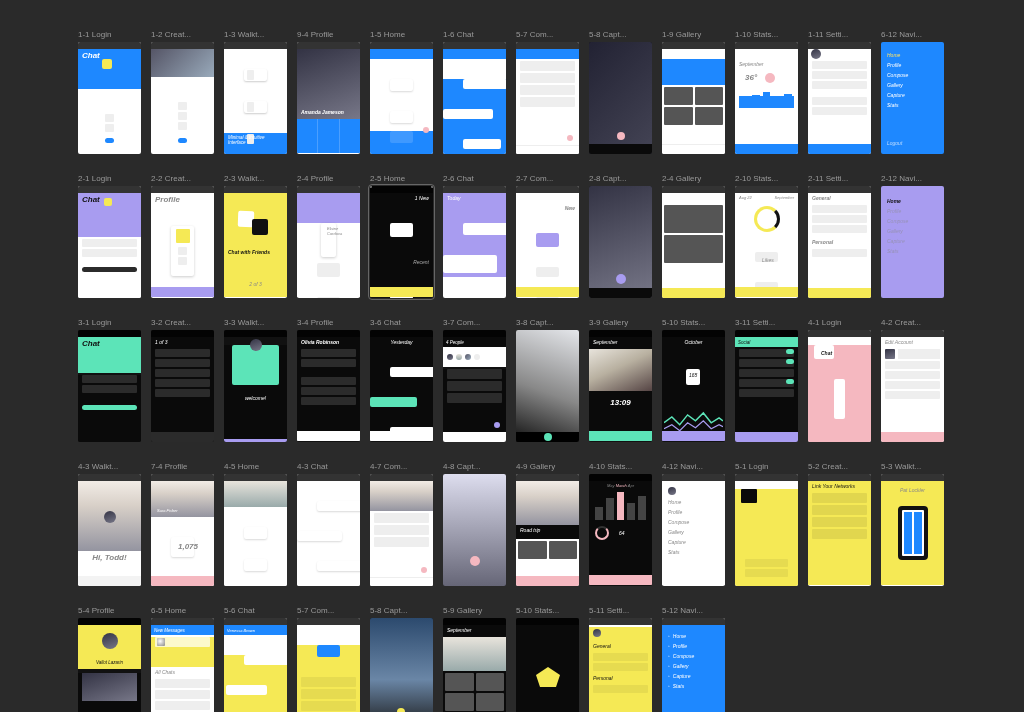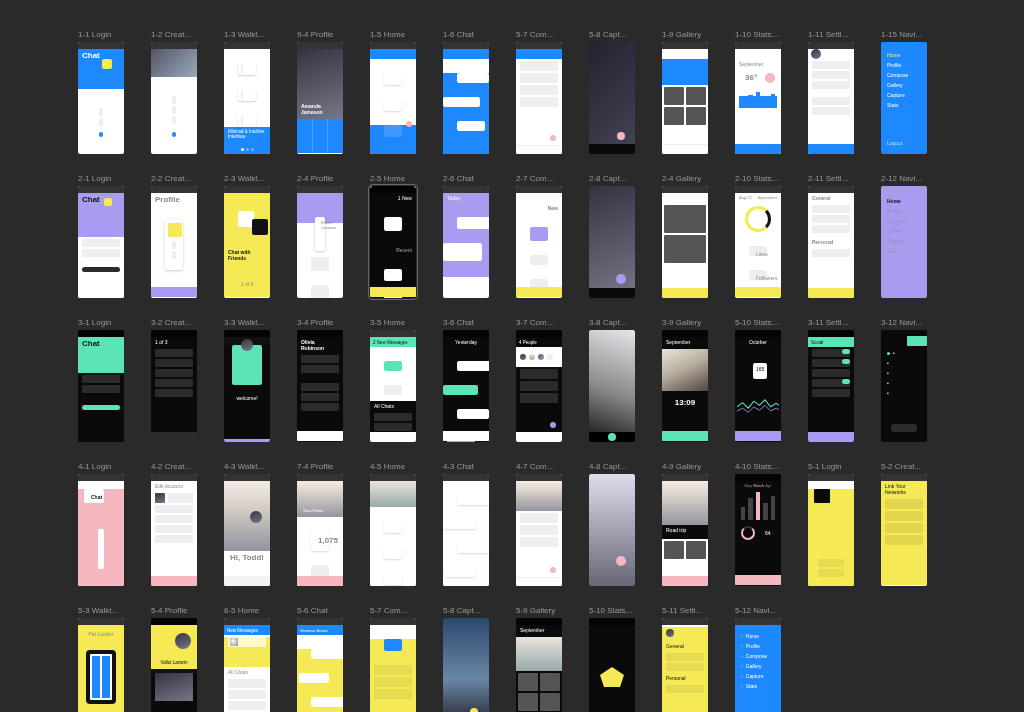--- a/index.html
+++ b/index.html
@@ -22,36 +22,37 @@
   .artboard-wrap { display: flex; flex-direction: column; }
   .label {
     color: #999;
     font-size: 8px;
     white-space: nowrap;
     overflow: hidden;
     text-overflow: ellipsis;
     margin-bottom: 3px;
   }
   .screen {
-    width: 46px;
+    width: 63px;
     height: 112px;
     background: #fff;
     position: relative;
     overflow: hidden;
     border-radius: 2px;
+    font-style: italic;
   }
   .screen.dark { background: #111; }
   .screen.selected { outline: 1px solid #666; outline-offset: 1px; }
 
   
   .topbar { height: 7px; background: rgba(0,0,0,0.8); }
   .hdr { height: 10px; display:flex; align-items:center; padding:0 3px; font-size:5px; }
   .hero { height: 40px; }
   .row { height: 8px; margin: 2px 4px; border-radius: 1px; }
-  .card { margin: 14px; border-radius: 2px; padding: 3px; }
+  .card { margin: 20px; border-radius: 2px; padding: 3px; }
   .nav { position:absolute; bottom:0; left:0; right:0; height:10px; display:flex; }
   .nav > div { flex:1; }
   .txt { font-size: 5px; padding: 2px 4px; }
   .big { font-size: 8px; font-weight:bold; padding: 2px 4px; }
   .dot { width:6px; height:6px; border-radius:50%; position:absolute; }
   .pill { height:5px; border-radius:3px; margin:2px 4px; }
   .grid2 { display:grid; grid-template-columns:1fr 1fr; gap:2px; padding:2px; }
   .grid2 > div { height:18px; background:#555; border-radius:1px; }
   .sq { height:10px; width:10px; border-radius:1px; }
 
@@ -270,21 +271,21 @@
           <div class="row c-lgray"></div>
           <div class="row c-lgray"></div>
       <div style="height:4px"></div>
       <div class="row c-lgray"></div>
           <div class="row c-lgray"></div>
       <div class="nav c-blue"></div>
     </div>
       </div>
     </div>
     <div class="artboard-wrap">
-      <div class="label">1-15 Navi...</div>
+      <div class="label">6-12 Navi...</div>
       <div class="screen">
         <div class="c-blue t-white" style="height:112px;padding:8px 6px;font-size:5px;line-height:2">
       <div style="color:#ffe366">Home</div>
       <div>Profile</div>
       <div>Compose</div>
       <div>Gallery</div>
       <div>Capture</div>
       <div>Stats</div>
       <div style="position:absolute;bottom:6px;left:6px;opacity:.7">Logout</div>
     </div>
@@ -511,39 +512,20 @@
           <div class="row c-dgray"></div>
       <div style="height:6px"></div>
       <div class="row c-dgray"></div>
           <div class="row c-dgray"></div>
       <div class="row c-dgray"></div>
       <div class="nav c-white"></div>
     </div>
       </div>
     </div>
     <div class="artboard-wrap">
-      <div class="label">3-5 Home</div>
-      <div class="screen">
-        <div class="topbar"></div>
-    <div class="hdr c-mint t-black">
-          <span style="font-size:4.5px">2 New Messages</span>
-        </div>
-    <div class="c-white" style="height:40px">
-      <div class="card c-mint" style="height:10px"></div>
-      <div class="card c-lgray" style="height:10px"></div>
-    </div>
-    <div class="c-black t-white" style="height:52px">
-      <div class="txt">All Chats</div>
-      <div class="row c-dgray"></div>
-          <div class="row c-dgray"></div>
-      <div class="nav c-white"></div>
-    </div>
-      </div>
-    </div>
-    <div class="artboard-wrap">
       <div class="label">3-6 Chat</div>
       <div class="screen dark">
         <div class="topbar"></div>
     <div class="c-black" style="height:104px;position:relative">
       <div class="txt t-white" style="text-align:center">Yesterday</div>
       <div class="card c-white" style="height:10px;width:75%"></div>
       <div class="card c-mint" style="height:10px;width:75%;margin-left:auto"></div>
       <div class="card c-white" style="height:10px;width:70%"></div>
       <div class="card c-mint" style="height:10px;width:60%;margin-left:auto"></div>
       <div class="nav c-white"></div>
@@ -637,36 +619,20 @@
       <div class="row c-dgray"></div>
       <div class="row c-dgray" style="display:flex;justify-content:flex-end">
             <div class="sq c-mint" style="width:8px;height:5px;border-radius:3px"></div>
           </div>
       <div class="row c-dgray"></div>
       <div class="nav c-purple"></div>
     </div>
       </div>
     </div>
     <div class="artboard-wrap">
-      <div class="label">3-12 Navi...</div>
-      <div class="screen dark">
-        <div class="c-black t-white" style="height:112px;position:relative;padding:6px">
-      <div class="sq c-mint" style="width:20px;height:10px;position:absolute;top:6px;right:0"></div>
-      <div style="font-size:5px;line-height:2;margin-top:12px">
-        <div style="display:flex;gap:3px;align-items:center"><div class="dot c-mint" style="position:static;width:3px;height:3px"></div>•</div>
-        <div>•</div>
-            <div>•</div>
-            <div>•</div>
-            <div>•</div>
-      </div>
-      <div class="pill c-dgray" style="position:absolute;bottom:8px;left:6px;right:6px;height:8px"></div>
-    </div>
-      </div>
-    </div>
-    <div class="artboard-wrap">
       <div class="label">4-1 Login</div>
       <div class="screen">
         <div class="topbar"></div>
     <div class="c-pink" style="height:104px;position:relative">
       <div class="card c-white" style="height:14px;width:20px;margin:8px 0 0 6px">
             <div class="txt t-black" style="font-weight:bold">Chat</div>
           </div>
       <div class="card c-white" style="position:absolute;left:6px;right:6px;bottom:10px;height:40px">
         <div class="row c-lgray"></div>
             <div class="row c-lgray"></div>
@@ -796,20 +762,35 @@
         <div style="flex:1;height:72%;background:#444"></div>
         <div style="flex:1;height:95%;background:#f5b8c0"></div>
         <div style="flex:1;height:58%;background:#444"></div>
         <div style="flex:1;height:80%;background:#444"></div>
       </div>
       <div style="display:flex;gap:6px;padding:6px;align-items:center">
         <div style="width:14px;height:14px;border:2px solid #f5b8c0;border-top-color:#333;border-radius:50%"></div>
         <div class="txt">64</div>
       </div>
       <div class="nav c-pink"></div>
+    </div>
+      </div>
+    </div>
+    <div class="artboard-wrap">
+      <div class="label">4-12 Navi...</div>
+      <div class="screen">
+        <div class="topbar"></div>
+    <div class="c-white" style="height:104px;padding:6px;font-size:5px;line-height:2">
+      <div class="dot photo2" style="position:static;width:8px;height:8px;margin-bottom:2px"></div>
+      <div>Home</div>
+          <div>Profile</div>
+          <div>Compose</div>
+      <div>Gallery</div>
+          <div>Capture</div>
+          <div>Stats</div>
     </div>
       </div>
     </div>
     <div class="artboard-wrap">
       <div class="label">5-1 Login</div>
       <div class="screen">
         <div class="topbar"></div>
     <div class="c-yellow" style="height:104px;position:relative">
       <div class="sq c-black" style="width:16px;height:14px;margin:8px 0 0 6px"></div>
       <div style="position:absolute;left:6px;right:6px;bottom:14px">

